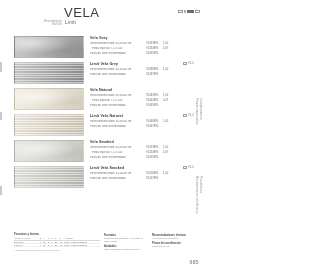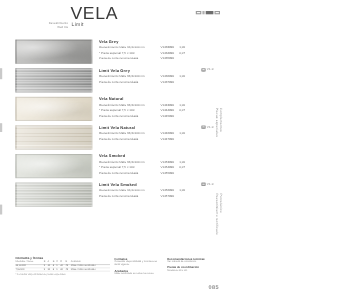--- a/index.html
+++ b/index.html
@@ -9,21 +9,21 @@
     font-family: "Liberation Sans", sans-serif;
     color: #4a4a4a;
     overflow: hidden;
   }
   .page { position: relative; width: 206px; height: 270px; background: #fff; }
 
   
   .header { position: absolute; left: 0; top: 0; width: 206px; height: 34px; }
   .title-block { position: absolute; left: 36px; top: 7px; width: 90px; text-align: left; }
   .brand-title {
-    font-size: 16px; font-weight: 400; letter-spacing: 0.6px;
+    font-size: 13px; font-weight: 400; letter-spacing: 0.6px;
     color: #3a3a3a; line-height: 12px; padding-left: 28px;
   }
   .subtitle-row { display: flex; align-items: flex-start; gap: 3px; margin-top: 1px; }
   .sub-left { text-align: right; width: 26px; }
   .sub-left span {
     display: block; font-size: 2.6px; color: #8d8d8d;
     line-height: 3.3px; letter-spacing: 0.1px;
   }
   .sub-right { font-size: 4.6px; color: #5a5a5a; letter-spacing: 0.3px; line-height: 5px; }
 

